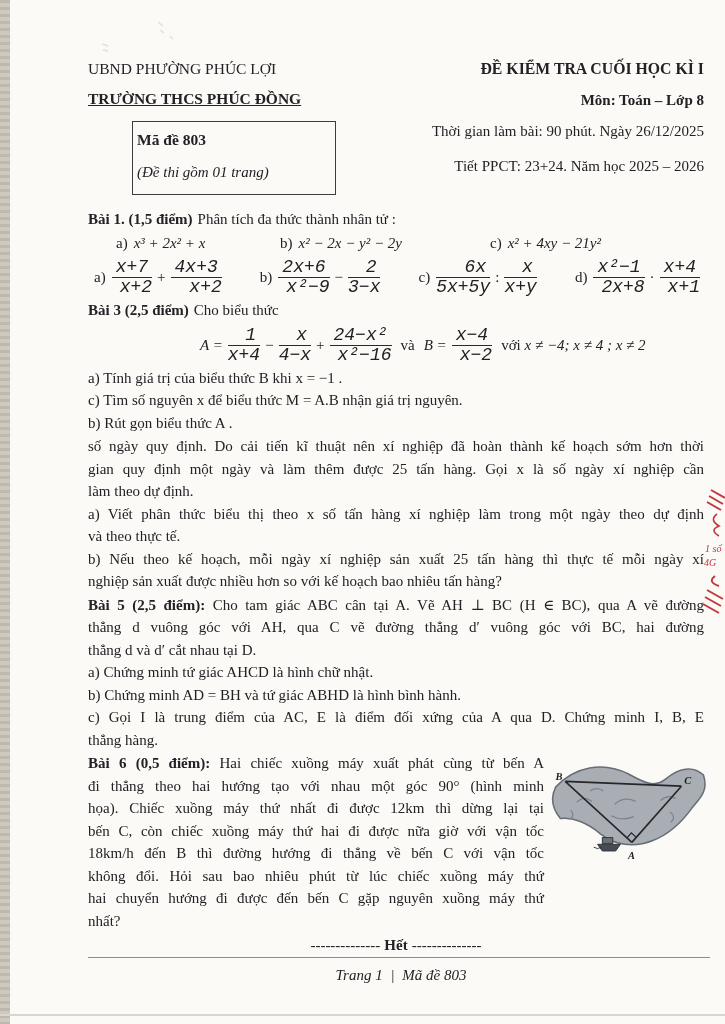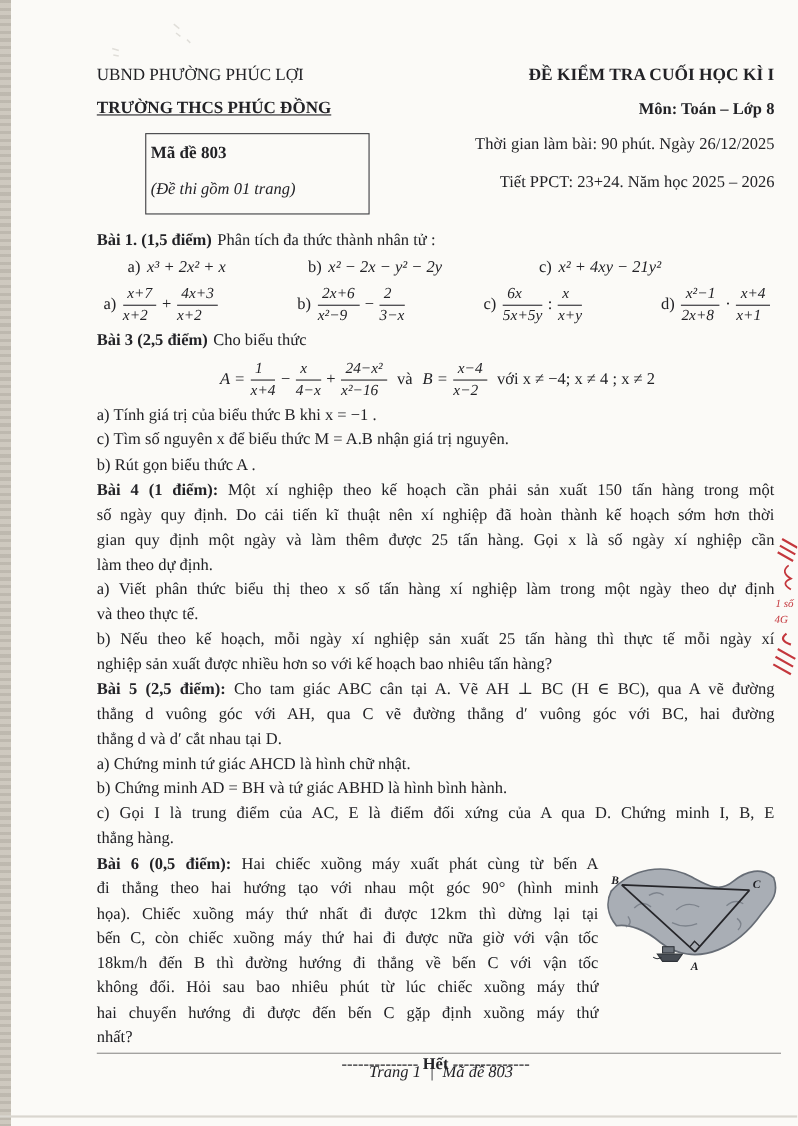--- a/index.html
+++ b/index.html
@@ -25,39 +25,39 @@
   .h-title{font-weight:bold;font-size:15.8px;}
   .h-sub{font-weight:bold;margin-top:8px;}
   .h-time{margin-top:9px;}
   .h-per{margin-top:12px;}
   
   .bold{font-weight:bold;}
   .sec-head .bold{margin-right:5px;}
   .jl{text-align:justify;text-align-last:justify;}
   .math{font-style:italic;}
   
-  .frac{display:inline-block;vertical-align:-42%;text-align:left;font-style:italic;
-        font-size:14px;line-height:17px;}
+  .frac{display:inline-block;vertical-align:-42%;text-align:right;font-style:italic;
+        font-size:18px;line-height:17px;font-family:Liberation Mono, monospace;}
   .frac .num{display:block;border-bottom:1.2px solid #2a2a2e;padding:0 4px 1px;}
   .frac .den{display:block;padding-top:1px;}
   .op{margin:0 5px;}
   .b1-row{display:flex;margin-top:1px;}
   .b1-row .it{display:flex;}
   .b1-row .it1{width:192px;padding-left:28px;box-sizing:border-box;}
   .b1-row .it2{width:192px;}
   .b1-row .it3{flex:1;padding-left:18px;}
   .b1-row .lbl{margin-right:6px;}
   .b2-row{display:flex;justify-content:space-between;align-items:center;margin:5px 4px 3px 6px;}
   .b2-row .it{display:flex;align-items:center;}
   .b2-row .lbl{margin-right:6px;}
   .b3-formula{display:flex;align-items:center;margin:5px 0 3px 112px;}
   .b3-formula .eq{font-style:italic;margin-right:5px;}
   .b3-formula .and{margin:0 9px;}
   .b3-formula .cond{margin-left:9px;}
-  .b3-formula .cond .mathpart{}
+  .b3-formula .cond .mathpart{font-style:italic;}
   .sec{margin-top:1px;}
   .sec-b1{margin-top:13px;}
   
   .bai6{position:relative;margin-top:1px;}
   .bai6-text{width:456px;}
   .bai6-fig{position:absolute;left:460px;top:-6px;width:162px;height:128px;}
   .het{margin-top:2px;text-align:center;width:616px;}
   .het .bold{margin:0 4px;}
   
   .footer{position:absolute;left:88px;top:957px;width:622px;border-top:1px solid #8d8d8b;
@@ -195,21 +195,20 @@
           <span class="den">x−2</span>
         </span>
       <span class="cond"><span>với</span> <span class="mathpart">x ≠ −4; x ≠ 4 ; x ≠ 2</span></span>
     </div>
     <div>a) Tính giá trị của biểu thức B khi x = −1 .</div>
     <div>c) Tìm số nguyên x để biểu thức M = A.B nhận giá trị nguyên.</div>
     <div>b) Rút gọn biểu thức A .</div>
   </div>
 
   <div class="sec">
-    <div class="jl"><span class="bold">Bài 4 (1 điểm):</span> <span>Một xí nghiệp theo kế hoạch cần phải sản xuất 150 tấn hàng trong một</span></div>
     <div class="jl">số ngày quy định. Do cải tiến kĩ thuật nên xí nghiệp đã hoàn thành kế hoạch sớm hơn thời</div>
     <div class="jl">gian quy định một ngày và làm thêm được 25 tấn hàng. Gọi x là số ngày xí nghiệp cần</div>
     <div>làm theo dự định.</div>
     <div class="jl">a) Viết phân thức biểu thị theo x số tấn hàng xí nghiệp làm trong một ngày theo dự định</div>
     <div>và theo thực tế.</div>
     <div class="jl">b) Nếu theo kế hoạch, mỗi ngày xí nghiệp sản xuất 25 tấn hàng thì thực tế mỗi ngày xí</div>
     <div>nghiệp sản xuất được nhiều hơn so với kế hoạch bao nhiêu tấn hàng?</div>
   </div>
 
   <div class="sec">
@@ -223,21 +222,21 @@
   </div>
 
   <div class="bai6">
     <div class="bai6-text">
       <div class="jl"><span class="bold">Bài 6 (0,5 điểm):</span> <span>Hai chiếc xuồng máy xuất phát cùng từ bến A</span></div>
       <div class="jl">đi thẳng theo hai hướng tạo với nhau một góc 90° (hình minh</div>
       <div class="jl">họa). Chiếc xuồng máy thứ nhất đi được 12km thì dừng lại tại</div>
       <div class="jl">bến C, còn chiếc xuồng máy thứ hai đi được nữa giờ với vận tốc</div>
       <div class="jl">18km/h đến B thì đường hướng đi thẳng về bến C với vận tốc</div>
       <div class="jl">không đổi. Hỏi sau bao nhiêu phút từ lúc chiếc xuồng máy thứ</div>
-      <div class="jl">hai chuyển hướng đi được đến bến C gặp định xuồng máy thứ</div>
+      <div class="jl">hai chuyển hướng đi được đến bến C gặp nguyên xuồng máy thứ</div>
       <div>nhất?</div>
     </div>
 
     <svg class="bai6-fig" viewBox="0 0 170 128">
       <path d="M8,40 C28,18 58,13 84,26 C99,34 111,42 124,31 C137,20 152,17 163,27 C169,44 159,52 151,62 C141,76 128,89 110,96 C90,104 70,101 55,89 C41,77 25,71 13,73 C4,62 3,50 8,40 Z" fill="#a9aeb5" stroke="#676d76" stroke-width="1.6"></path>
       <path d="M30,56 q8,-8 16,-1 M24,64 q5,7 -2,10 M70,58 q10,-9 22,-3 M66,70 q12,6 24,1 M118,54 q8,-7 16,-2 M128,66 q7,5 1,11 M44,44 q8,-5 14,0" fill="none" stroke="#7d838c" stroke-width="1.3"></path>
       <path d="M18,34 L140,39 M18,34 L88,98 M140,39 L88,98" fill="none" stroke="#26262a" stroke-width="1.7"></path>
       <path d="M82.9,93.2 L87.5,87.9 L92.6,92.7" fill="none" stroke="#26262a" stroke-width="1.3"></path>
       <g>
         <path d="M52,100 L76,100 L71,107 L57,107 Z" fill="#474c53" stroke="#2e3238" stroke-width="1"></path>

